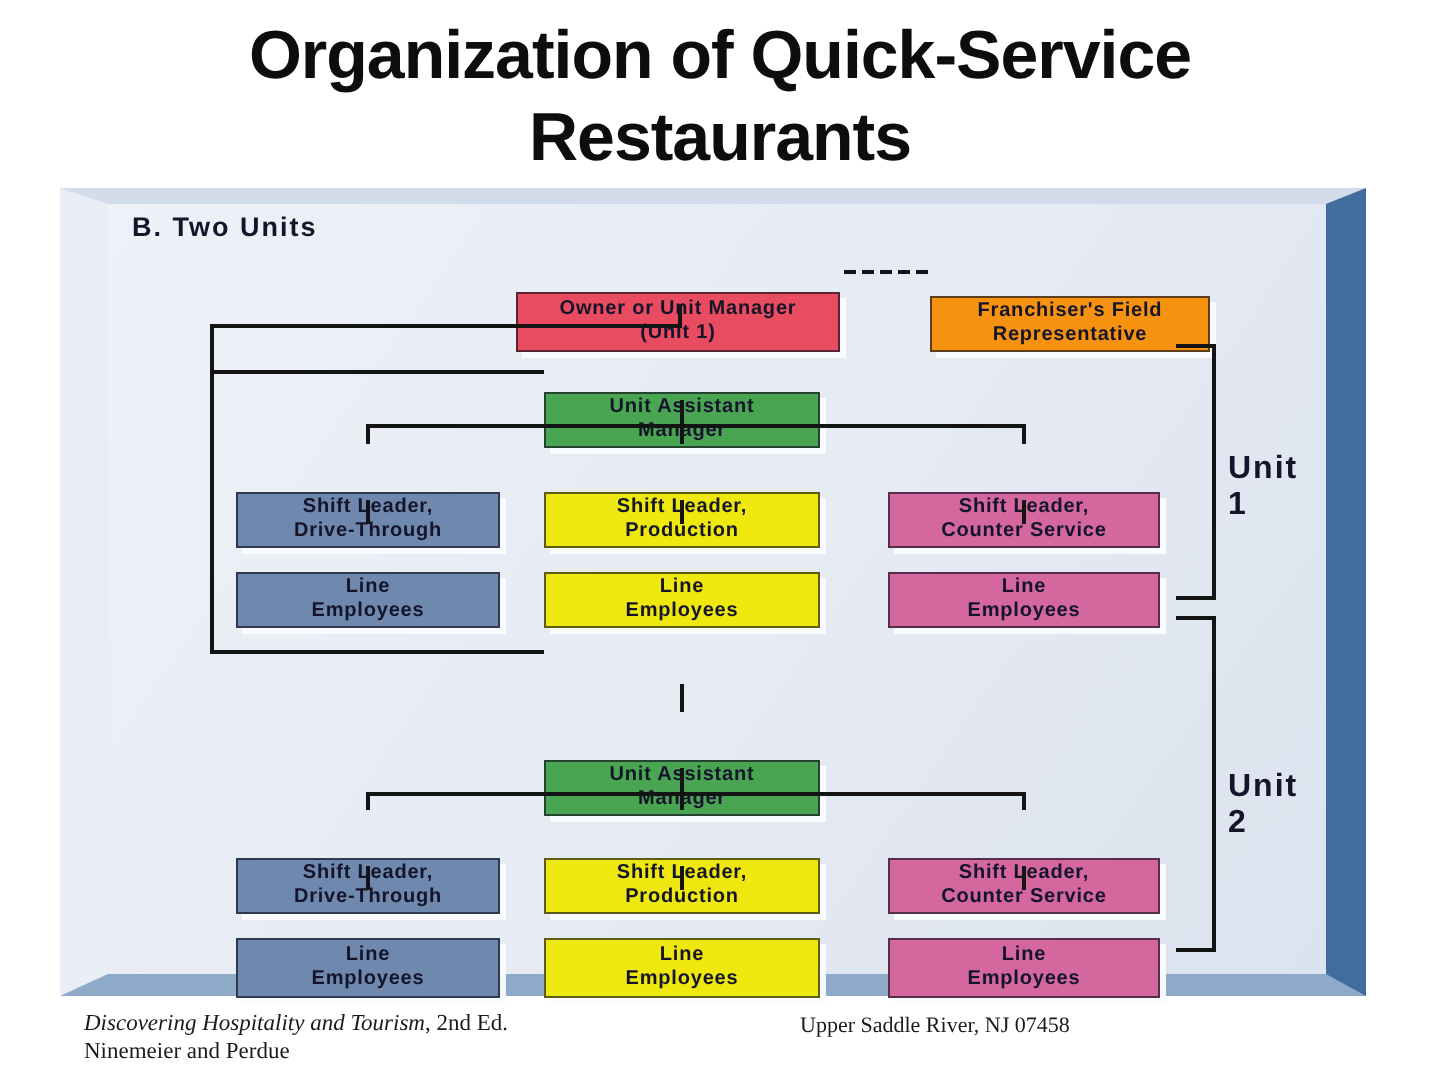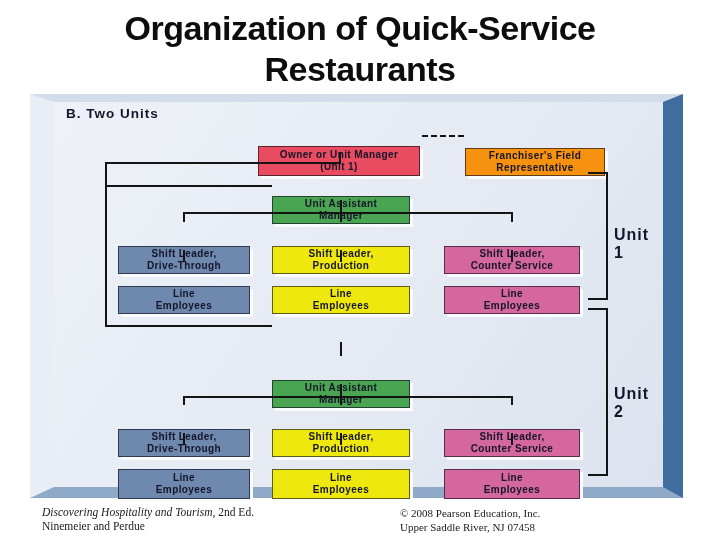--- a/index.html
+++ b/index.html
@@ -162,17 +162,16 @@
 </div>
 
 <div class="footer-left">
   <div>
     <span class="ital">Discovering Hospitality and Tourism</span><span>, 2nd Ed.</span>
   </div>
   <div>Ninemeier and Perdue</div>
 </div>
 
 <div class="footer-center">
-  <div>© 2008 Pearson Education, Inc.</div>
   <div>Upper Saddle River, NJ 07458</div>
 </div>
 
 <div class="footer-ref">O.H. 15.3</div>
 
 </body></html>

